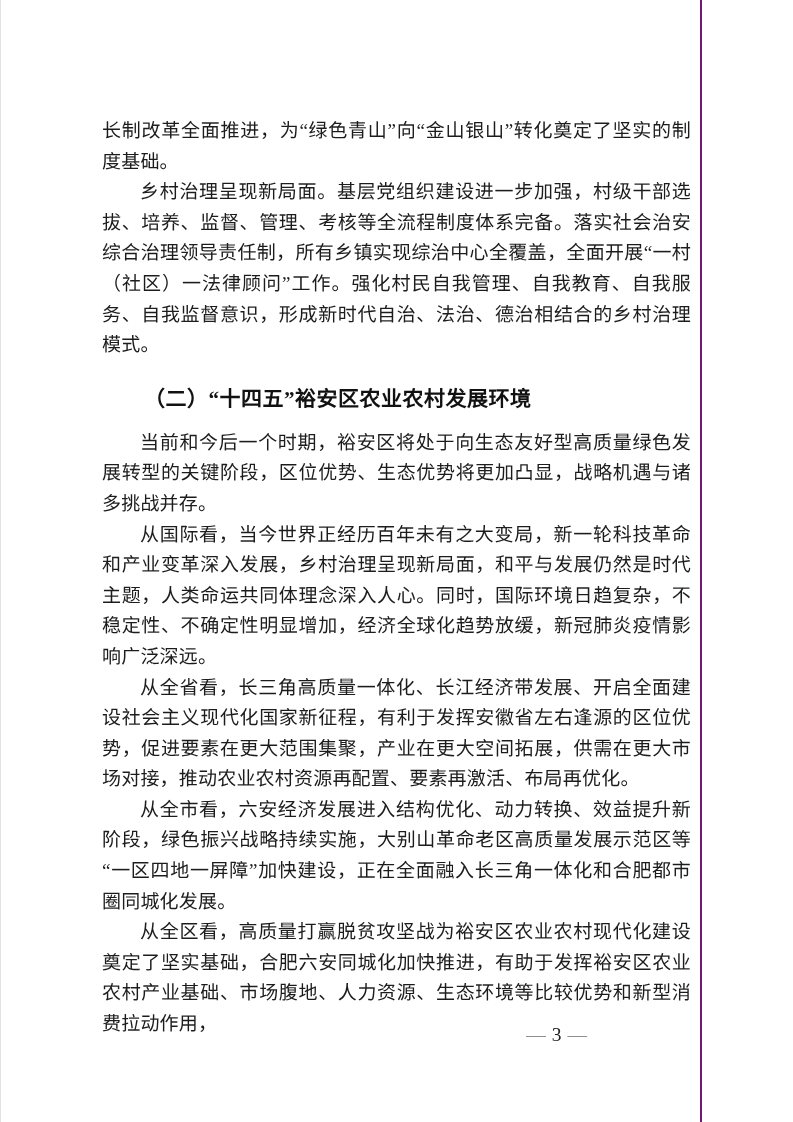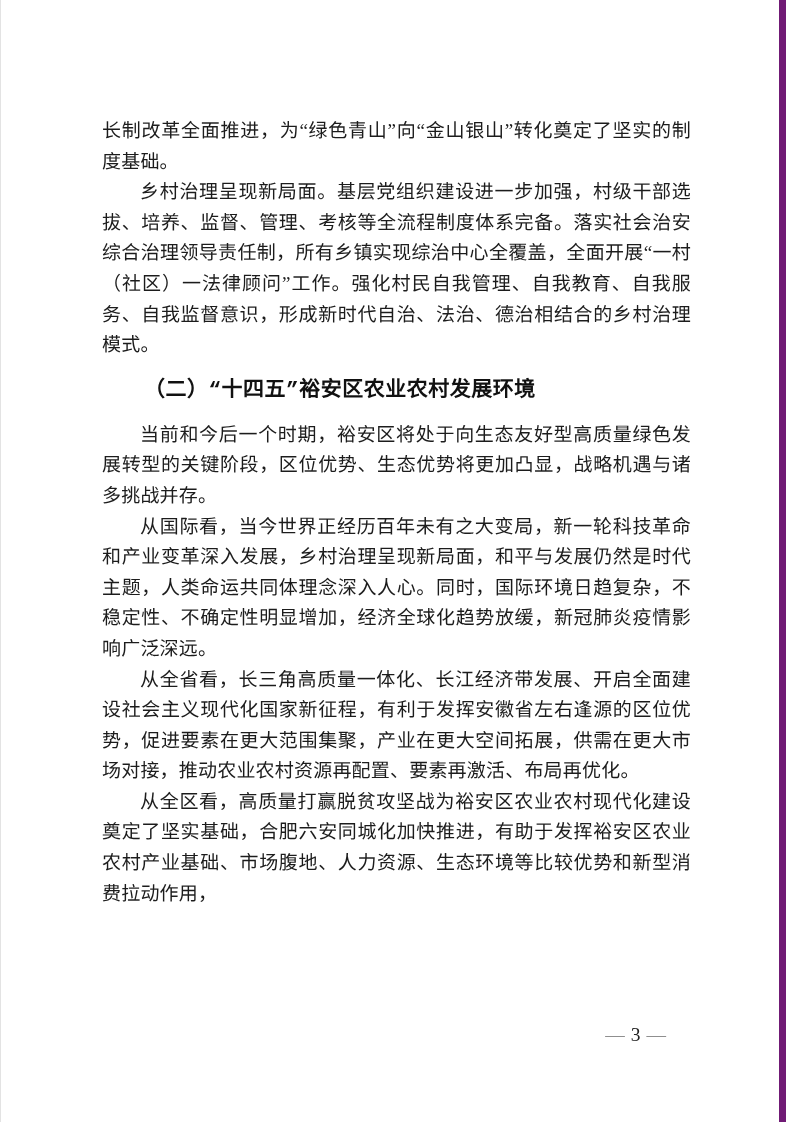--- a/index.html
+++ b/index.html
@@ -2,26 +2,26 @@
 <html lang="zh-CN"><head>
 <meta charset="utf-8">
 <style>
   html, body {
     margin: 0;
     padding: 0;
     background: #ffffff;
   }
   .page {
     position: relative;
-    width: 786px;
+    width: 702px;
     height: 1122px;
     background: #ffffff;
     box-sizing: border-box;
     border-left: 1px solid #e3e3e3;
-    border-right: 7px solid #701a75;
+    border-right: 2px solid #701a75;
     overflow: hidden;
     font-family: "Liberation Serif", "DejaVu Serif", serif;
     color: #1c1c1c;
   }
   .content {
     position: absolute;
     left: 101px;
     top: 116px;
     width: 589px;
   }
@@ -35,25 +35,25 @@
     letter-spacing: 0.2px;
   }
   p.body.no-indent {
     text-indent: 0;
   }
   p.body .lead {
     font-weight: 400;
     font-family: "Liberation Sans", "DejaVu Sans", sans-serif;
   }
   h2.heading {
-    margin: 15px 0 14px 0;
+    margin: 23px 0 14px 0;
     font-size: 21px;
     line-height: 30px;
     font-weight: 700;
-    font-family: Liberation Mono, monospace;
+    font-family: Liberation Serif, serif;
     color: #111111;
     text-indent: 2em;
     letter-spacing: 0.5px;
   }
   .page-number {
     position: absolute;
     top: 1022px;
     right: 113px;
     font-size: 19.5px;
     line-height: 26px;
@@ -80,19 +80,20 @@
 
     <h2 class="heading">（二）“十四五”裕安区农业农村发展环境</h2>
 
     <p class="body">当前和今后一个时期，裕安区将处于向生态友好型高质量绿色发展转型的关键阶段，区位优势、生态优势将更加凸显，战略机遇与诸多挑战并存。</p>
 
     <p class="body">从国际看，当今世界正经历百年未有之大变局，新一轮科技革命和产业变革深入发展，乡村治理呈现新局面，和平与发展仍然是时代主题，人类命运共同体理念深入人心。同时，国际环境日趋复杂，不稳定性、不确定性明显增加，经济全球化趋势放缓，新冠肺炎疫情影响广泛深远。</p>
 
 
     <p class="body">从全省看，长三角高质量一体化、长江经济带发展、开启全面建设社会主义现代化国家新征程，有利于发挥安徽省左右逢源的区位优势，促进要素在更大范围集聚，产业在更大空间拓展，供需在更大市场对接，推动农业农村资源再配置、要素再激活、布局再优化。</p>
 
+    <p class="body">从全市看，六安经济发展进入结构优化、动力转换、效益提升新阶段，绿色振兴战略持续实施，大别山革命老区高质量发展示范区等“一区四地一屏障”加快建设，正在全面融入长三角一体化和合肥都市圈同城化发展。</p>
 
     <p class="body">从全区看，高质量打赢脱贫攻坚战为裕安区农业农村现代化建设奠定了坚实基础，合肥六安同城化加快推进，有助于发挥裕安区农业农村产业基础、市场腹地、人力资源、生态环境等比较优势和新型消费拉动作用，</p>
 
   </div>
 
   <div class="page-number"><span class="dash">—</span><span class="num">3</span><span class="dash">—</span></div>
 </div>
 
 </body></html>

